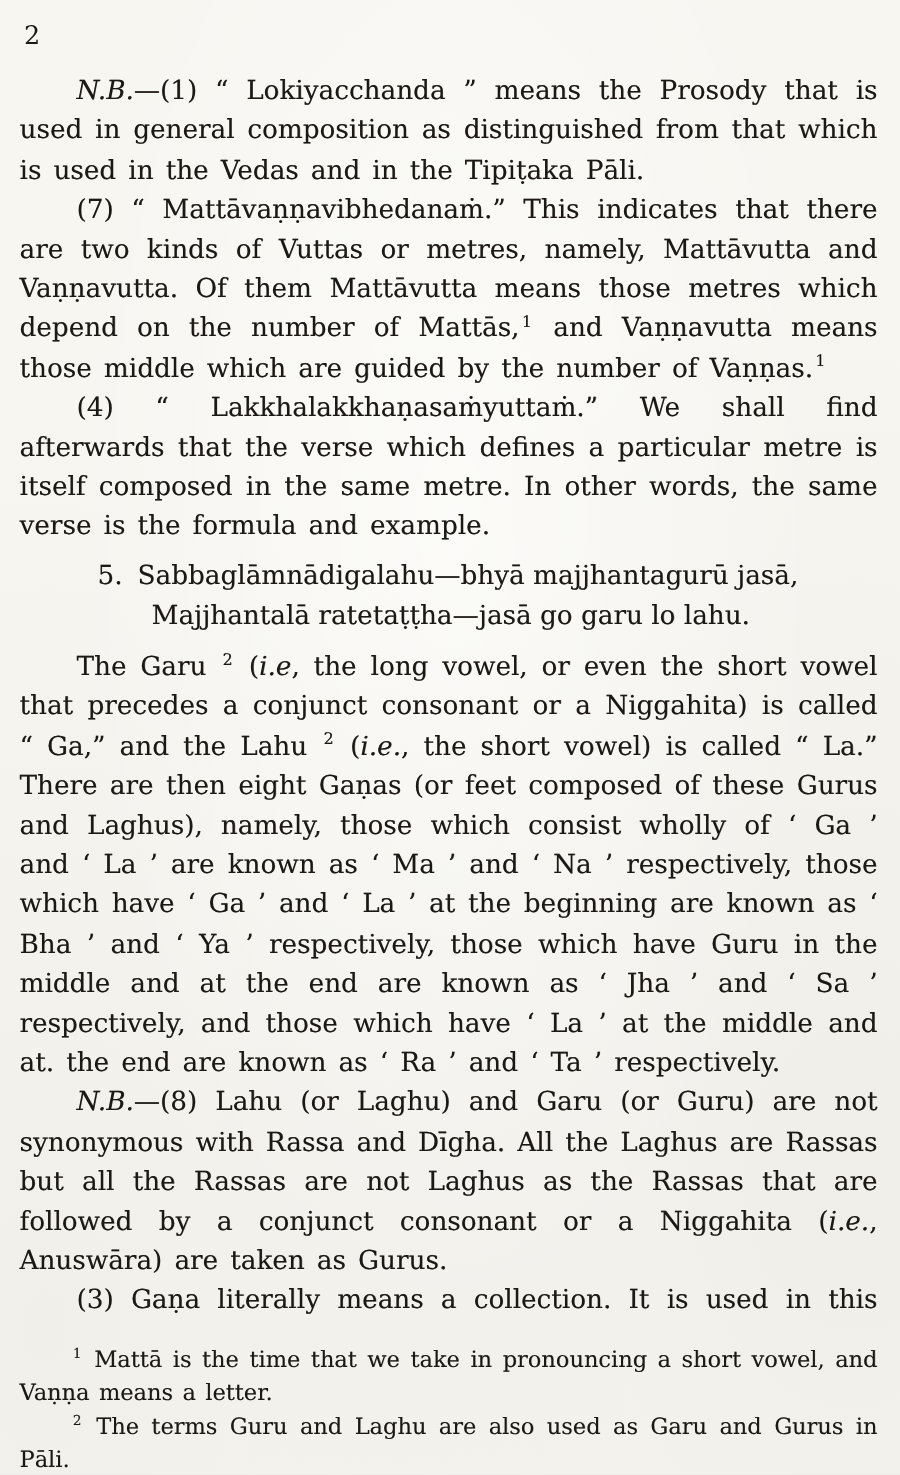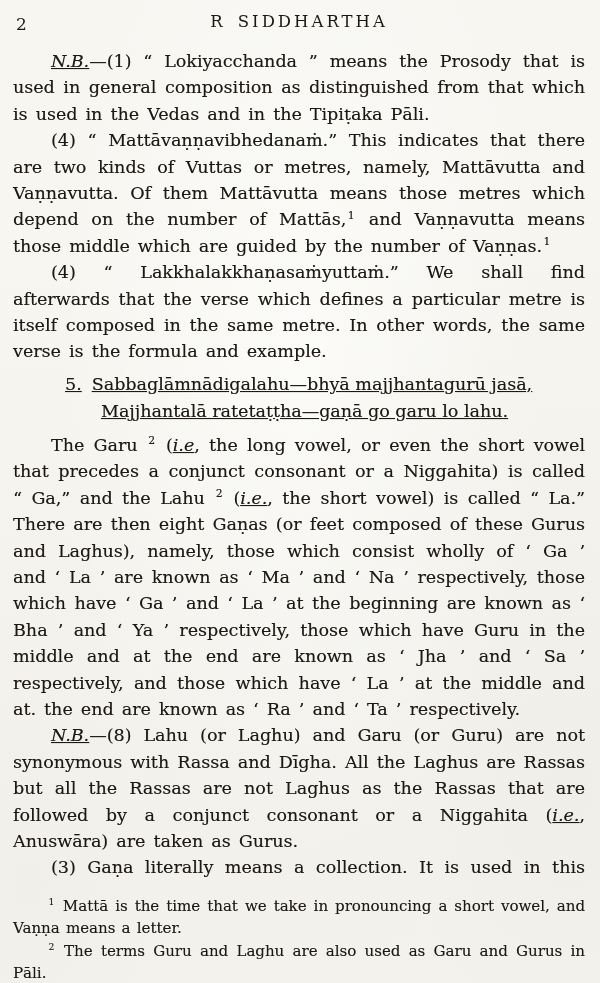--- a/index.html
+++ b/index.html
@@ -53,34 +53,33 @@
     font-size: 17.5px;
     line-height: 26.4px;
     text-align: justify;
     text-indent: 38px;
     word-spacing: 2.5px;
     text-shadow: 0.2px 0.2px 0 rgba(28,24,19,0.45);
   }
   .para.last-line-full {
     text-align-last: justify;
   }
-  .seg-italic { font-style: italic; text-decoration: underline; }
+  .seg-italic { font-style: italic; }
   .seg-sup {
     font-size: 61%;
     vertical-align: super;
     line-height: 0;
     margin: 0 1.5px;
   }
   
   .verse {
     margin: 6px 0 7px 0;
     font-size: 17.5px;
     line-height: 27px;
     text-shadow: 0.2px 0.2px 0 rgba(28,24,19,0.45);
-    text-decoration: underline;
   }
   .verse-line.first { padding-left: 52px; }
   .verse-line.second { padding-left: 88px; }
   .verse-num { margin-right: 10px; }
   
   .footnotes {
     display: block;
     margin-top: 14px;
   }
   .footnote {
@@ -93,33 +92,32 @@
     text-shadow: 0.2px 0.2px 0 rgba(28,24,19,0.4);
   }
 </style>
 </head>
 <body>
 
 <div class="page">
 
   <header class="running-header">
     <span class="page-num">2</span>
-    <span class="running-head">R SIDDHARTHA</span>
   </header>
 
   <main>
     <p class="para"><span class="seg-italic">N.B.</span><span>—(1) “ Lokiyacchanda ” means the Prosody that is used in general composition as distinguished from that which is used in the Vedas and in the Tipiṭaka Pāli.</span></p>
-    <p class="para"><span>(4) “ Mattāvaṇṇavibhedanaṁ.” This indicates that there are two kinds of Vuttas or metres, namely, Mattāvutta and Vaṇṇavutta. Of them Mattāvutta means those metres which depend on the number of Mattās,</span><span class="seg-sup">1</span><span> and Vaṇṇavutta means those middle which are guided by the number of Vaṇṇas.</span><span class="seg-sup">1</span></p>
+    <p class="para"><span>(7) “ Mattāvaṇṇavibhedanaṁ.” This indicates that there are two kinds of Vuttas or metres, namely, Mattāvutta and Vaṇṇavutta. Of them Mattāvutta means those metres which depend on the number of Mattās,</span><span class="seg-sup">1</span><span> and Vaṇṇavutta means those middle which are guided by the number of Vaṇṇas.</span><span class="seg-sup">1</span></p>
     <p class="para"><span>(4) “ Lakkhalakkhaṇasaṁyuttaṁ.” We shall find afterwards that the verse which defines a particular metre is itself composed in the same metre. In other words, the same verse is the formula and example.</span></p>
 
     <div class="verse">
       <div class="verse-line first">
         <span class="verse-num">5.</span><span>Sabbaglāmnādigalahu—bhyā majjhantagurū jasā,</span>
       </div>
-      <div class="verse-line second">Majjhantalā ratetaṭṭha—gaṇā go garu lo lahu.</div>
+      <div class="verse-line second">Majjhantalā ratetaṭṭha—jasā go garu lo lahu.</div>
     </div>
 
     <p class="para"><span>The Garu </span><span class="seg-sup">2</span><span> (</span><span class="seg-italic">i.e</span><span>, the long vowel, or even the short vowel that precedes a conjunct consonant or a Niggahita) is called “ Ga,” and the Lahu </span><span class="seg-sup">2</span><span> (</span><span class="seg-italic">i.e.</span><span>, the short vowel) is called “ La.” There are then eight Gaṇas (or feet composed of these Gurus and Laghus), namely, those which consist wholly of ‘ Ga ’ and ‘ La ’ are known as ‘ Ma ’ and ‘ Na ’ respectively, those which have ‘ Ga ’ and ‘ La ’ at the beginning are known as ‘ Bha ’ and ‘ Ya ’ respectively, those which have Guru in the middle and at the end are known as ‘ Jha ’ and ‘ Sa ’ respectively, and those which have ‘ La ’ at the middle and at. the end are known as ‘ Ra ’ and ‘ Ta ’ respectively.</span></p>
     <p class="para"><span class="seg-italic">N.B.</span><span>—(8) Lahu (or Laghu) and Garu (or Guru) are not synonymous with Rassa and Dīgha. All the Laghus are Rassas but all the Rassas are not Laghus as the Rassas that are followed by a conjunct consonant or a Niggahita (</span><span class="seg-italic">i.e.</span><span>, Anuswāra) are taken as Gurus.</span></p>
     <p class="para last-line-full"><span>(3) Gaṇa literally means a collection.  It is used in this</span></p>
   </main>
 
   <footer class="footnotes">
     <p class="footnote"><span class="seg-sup">1</span><span> Mattā is the time that we take in pronouncing a short vowel, and Vaṇṇa means a letter.</span></p>
     <p class="footnote"><span class="seg-sup">2</span><span> The terms Guru and Laghu are also used as Garu and Gurus in Pāli.</span></p>

